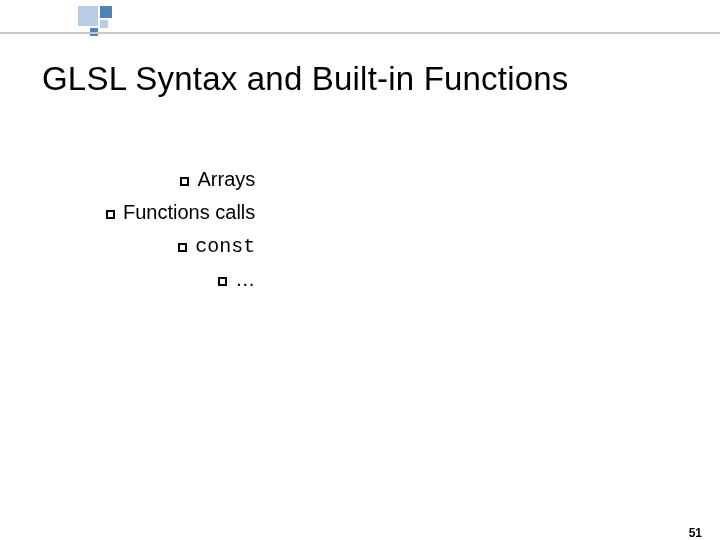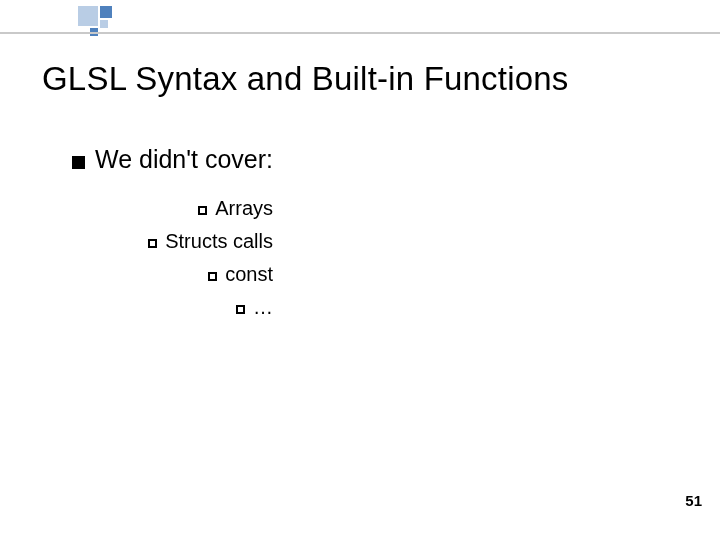--- a/index.html
+++ b/index.html
@@ -91,55 +91,52 @@
   .bullet-sq-hollow {
     display: inline-block;
     width: 9px;
     height: 9px;
     border: 2px solid #000;
     box-sizing: border-box;
     margin-right: 8px;
     vertical-align: 0px;
   }
   .mono {
-    font-family: Liberation Sans, sans-serif;
+    font-family: Liberation Mono, monospace;
   }
   .dfdy {
     font-family: "Courier New", Courier, monospace;
     text-decoration: underline;
     text-decoration-thickness: 1.4px;
     text-decoration-color: #d63a3a;
     text-underline-offset: 2px;
   }
   .pagenum {
     position: absolute;
     right: 18px;
-    bottom: 31px;
-    font-size: 15px;
+    bottom: 0;
+    font-size: 12px;
     font-weight: bold;
   }
 </style>
 </head>
 <body>
 
 <div class="decor">
   <div class="sq-big"></div>
   <div class="sq-upper-right"></div>
   <div class="sq-lower-right"></div>
   <div class="sq-bottom-left"></div>
 </div>
 <div class="rule"></div>
 
 <div class="title">GLSL Syntax and Built-in Functions</div>
 
 <div class="content">
-  <div>
-    <span class="bullet-sq-filled"></span><span>We didn't cover:</span>
-  </div>
   <div class="sub">
     <div><span class="bullet-sq-hollow"></span><span>Arrays</span></div>
-    <div><span class="bullet-sq-hollow"></span><span>Structs calls</span></div>
+    <div><span class="bullet-sq-hollow"></span><span>Functions calls</span></div>
     <div><span class="bullet-sq-hollow"></span><span class="mono">const</span></div>
     <div><span class="bullet-sq-hollow"></span><span>…</span></div>
   </div>
 </div>
 
 <div class="pagenum">51</div>
 
 </body></html>

